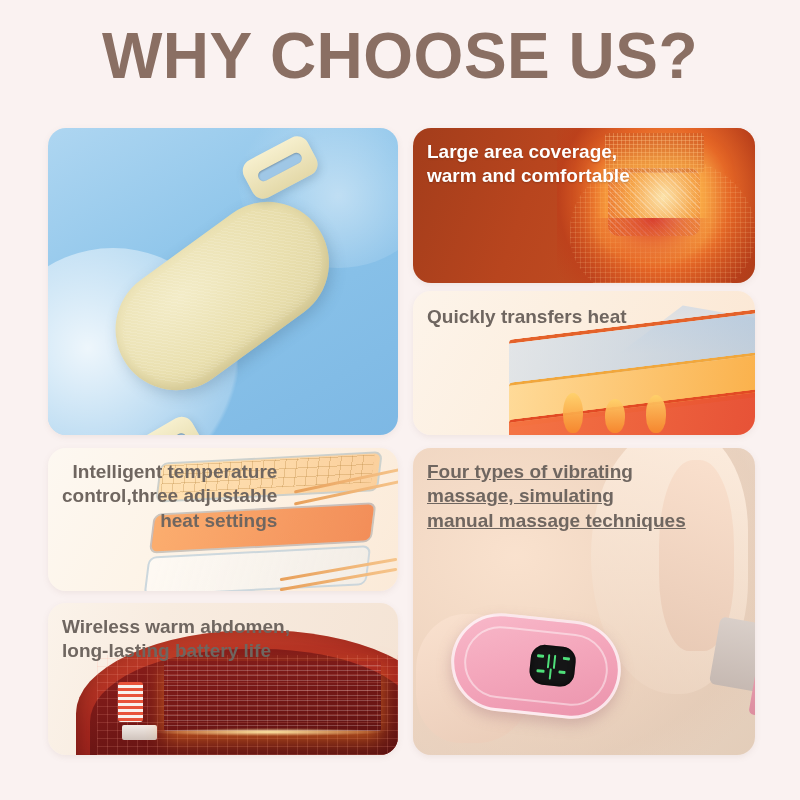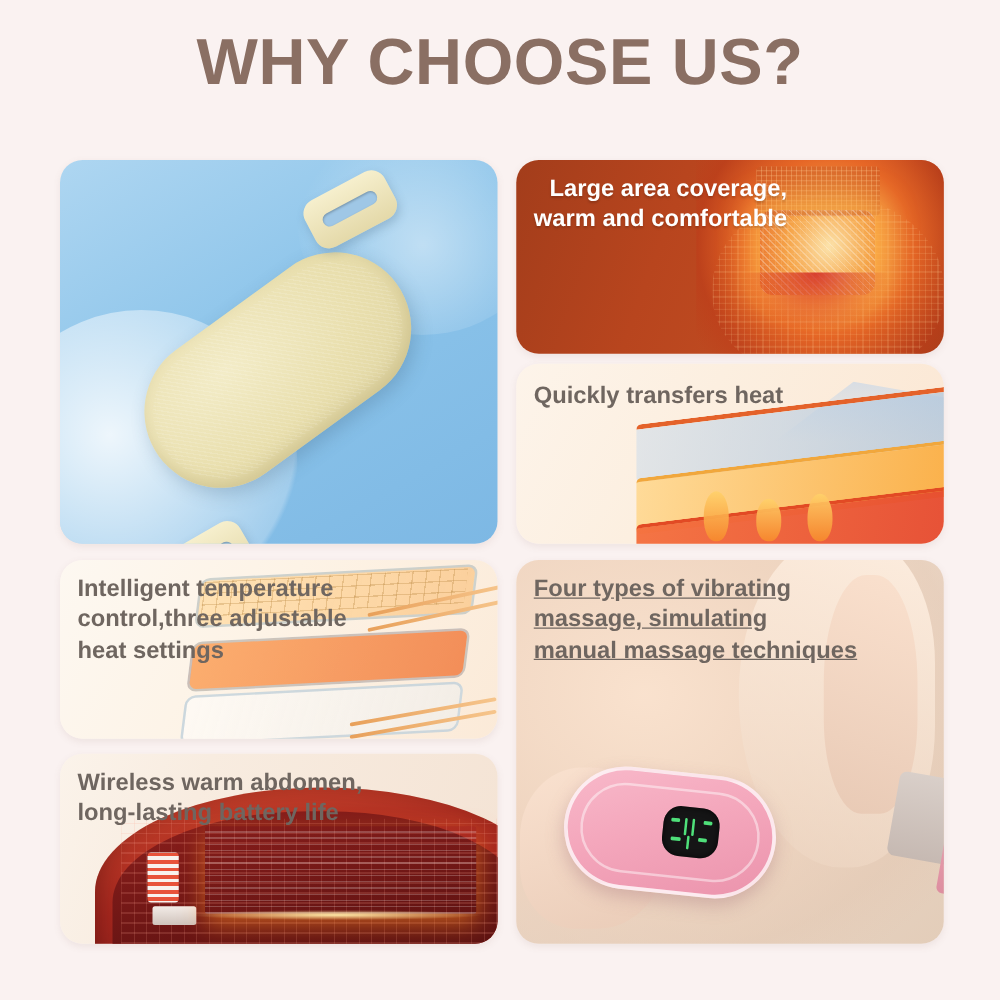--- a/index.html
+++ b/index.html
@@ -15,21 +15,21 @@
     position: relative;
   }
 
   
   #page-title {
     position: absolute;
     top: 24px;
     left: 0;
     width: 800px;
     text-align: center;
-    font-size: 52px;
+    font-size: 64px;
     font-weight: bold;
     letter-spacing: 0.5px;
     color: #8a6f63;
     line-height: 1;
   }
 
   
   .panel {
     position: absolute;
     border-radius: 18px;
@@ -132,21 +132,21 @@
     background-image:
       repeating-linear-gradient(0deg, rgba(255,200,140,.35) 0 1px, rgba(0,0,0,0) 1px 4px),
       repeating-linear-gradient(90deg, rgba(255,200,140,.35) 0 1px, rgba(0,0,0,0) 1px 4px);
   }
   #panel-coverage .glow-arc {
     position: absolute; left: 53%; top: 58%;
     width: 34%; height: 30%;
     border-radius: 0 0 60% 60%;
     background: radial-gradient(ellipse at 50% 0%, rgba(210,40,35,.85), rgba(170,30,25,0) 70%);
   }
-  #panel-coverage .cap-2 { left: 14px; top: 12px; text-align: right; }
+  #panel-coverage .cap-2 { left: 14px; top: 12px; }
 
   
   #panel-transfer {
     left: 413px; top: 291px; width: 342px; height: 144px;
     background: linear-gradient(120deg,#fdf4ea 0%, #fcefe0 40%, #fbe6d2 100%);
   }
   #panel-transfer .layer {
     position: absolute; left: 28%; width: 80%; height: 42px;
     border-radius: 4px;
     transform: skewY(-7deg);
@@ -178,20 +178,21 @@
     background: linear-gradient(180deg,#ffd16a,#f78a2c);
     border-radius: 50% 50% 45% 45%;
     opacity: .9;
   }
   #panel-transfer .cap-3 { left: 14px; top: 14px; }
 
   
   #panel-temp {
     left: 48px; top: 448px; width: 350px; height: 143px;
     background: linear-gradient(120deg,#fdf8f1 0%, #fdf3e6 45%, #fbead8 100%);
+    text-align: right;
   }
   #panel-temp .glass {
     position: absolute; left: 30%; top: 4%;
     width: 62%; height: 94%;
     transform: skewX(-10deg) rotate(-3deg);
   }
   #panel-temp .glass-plate {
     position: absolute; left: 0; width: 100%; height: 36px;
     border-radius: 8px;
     border: 2px solid rgba(190,205,215,.75);

